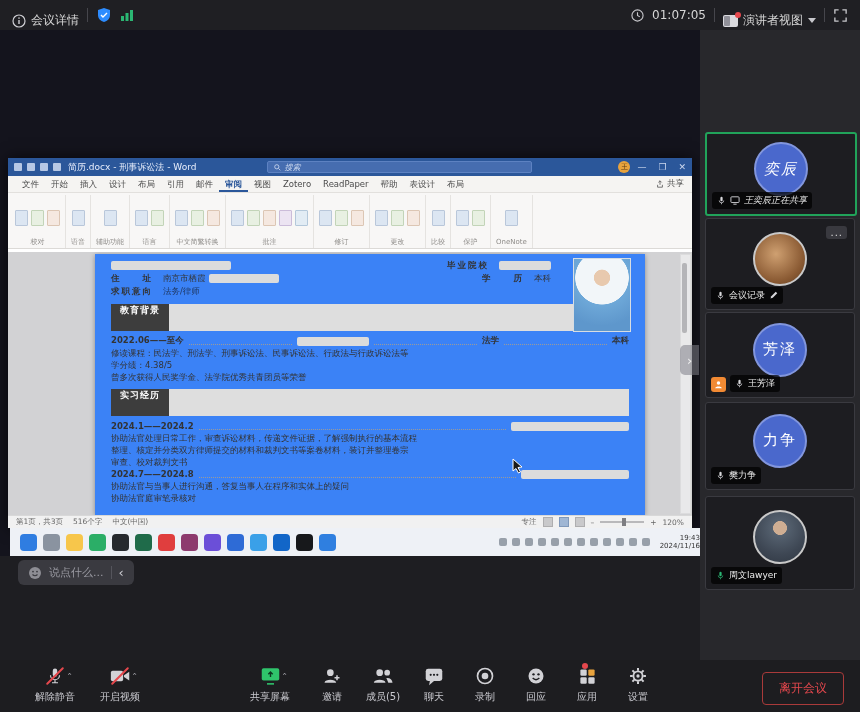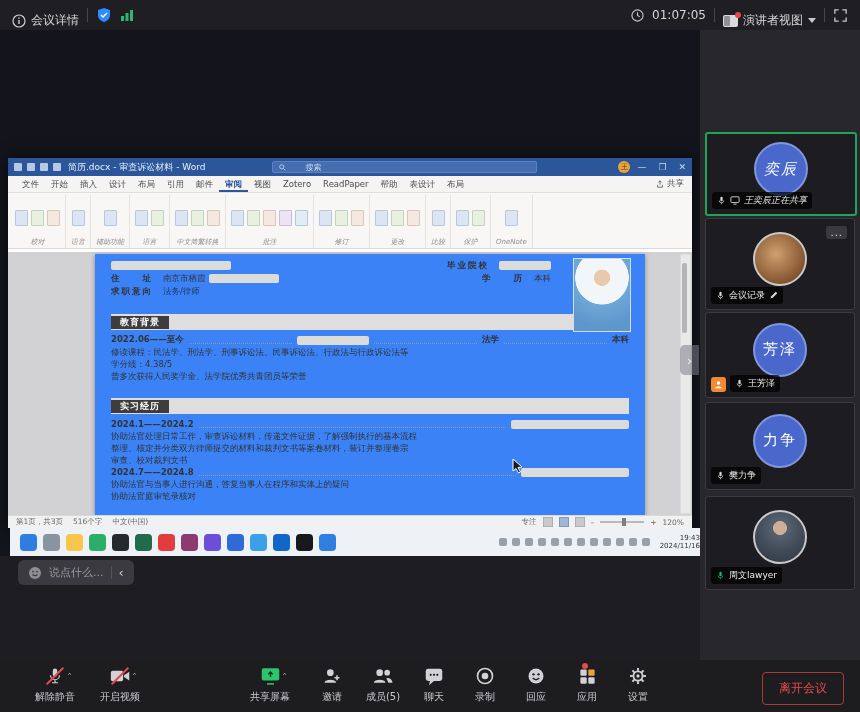--- a/index.html
+++ b/index.html
@@ -17,46 +17,46 @@
   .caret-down{width:0;height:0;border-left:4px solid transparent;border-right:4px solid transparent;border-top:5px solid #c8c8cc;}
   
   .main{position:absolute;left:0;top:30px;width:700px;height:630px;background:#1e1e22;}
   .share{position:absolute;left:0;top:0;width:700px;height:526px;background:#14141d;}
   
   .word{position:absolute;left:8px;top:128px;width:684px;height:370px;background:#fff;box-shadow:0 0 14px rgba(0,0,0,.65);}
   .wtitle{height:18px;background:#2b579a;display:flex;align-items:center;color:#e8eefc;font-size:9px;padding:0 6px;gap:7px;}
   .qat{display:flex;gap:5px;align-items:center;}
   .qat span{display:block;width:8px;height:8px;background:#cfdcf2;border-radius:1px;opacity:.85;}
   .wsearch{width:265px;height:12px;background:#466db0;border:1px solid #5d82c2;border-radius:2px;color:#cdd9ef;
-           font-size:8px;display:flex;align-items:center;gap:20px;padding:0 6px;box-sizing:border-box;}
+           font-size:8px;display:flex;align-items:center;gap:4px;padding:0 6px;box-sizing:border-box;font-style:italic;}
   .winbtns{display:flex;gap:12px;color:#cdd9ef;font-size:9px;align-items:center;}
   .acct{width:12px;height:12px;border-radius:50%;background:#e8a33d;color:#5a3a12;font-size:7px;display:flex;align-items:center;justify-content:center;}
   .wtabs{height:16px;background:#f5f4f2;display:flex;align-items:center;padding:0 8px;font-size:8.5px;color:#4a4a4a;border-bottom:1px solid #e2e0dd;}
   .wtab{padding:0 6px;line-height:15px;white-space:nowrap;}
   .wtab.active{color:#2b579a;font-weight:bold;box-shadow:inset 0 -2px 0 #2b579a;}
   .wshare{margin-left:auto;display:flex;align-items:center;gap:3px;color:#555;}
-  .ribbon{height:56px;background:#f8f7f6;display:flex;align-items:stretch;padding:2px 2px 0;box-sizing:border-box;border-bottom:1px solid #dcdad7;font-style:italic;}
+  .ribbon{height:56px;background:#f8f7f6;display:flex;align-items:stretch;padding:2px 2px 0;box-sizing:border-box;border-bottom:1px solid #dcdad7;}
   .rgroup{display:flex;flex-direction:column;align-items:center;justify-content:space-between;border-right:1px solid #e5e3e0;padding:3px 5px 1px;}
   .ricons{display:flex;gap:3px;align-items:center;flex:1;}
   .ricon{width:11px;height:14px;background:#dce6f2;border:1px solid #b9c7da;border-radius:1px;}
   .ricon:nth-child(2){background:#e8f0e2;border-color:#c2d4b8;}
   .ricon:nth-child(3){background:#f5e8e0;border-color:#dcc6b4;}
   .ricon:nth-child(4){background:#ece4f2;border-color:#cbbcd9;}
   .ricon:nth-child(5){background:#e2ecf4;border-color:#b4c8da;}
   .rlabel{font-size:7px;color:#8f8d8a;line-height:9px;white-space:nowrap;}
   .canvas{position:absolute;left:0;top:94px;width:684px;height:263px;background:#d2d2d4;overflow:hidden;}
   .page{position:absolute;left:87px;top:2px;width:550px;height:261px;background:#3b82f6;box-shadow:0 1px 5px rgba(0,0,0,.35);
         padding:5px 16px 0;box-sizing:border-box;font-size:8.5px;color:#333;}
   .vscroll{position:absolute;right:1px;top:2px;width:9px;height:258px;background:#e9e9ea;border:1px solid #dcdcdd;}
   .vthumb{position:absolute;left:1px;top:8px;width:5px;height:70px;background:#b5b5b8;border-radius:2px;}
   .drow{display:flex;align-items:center;height:13px;}
   .dlabel{font-weight:bold;letter-spacing:2px;margin-right:10px;white-space:nowrap;}
   .bchip{display:inline-block;background:#dcdcdc;border-radius:2px;height:9px;}
   .leader{flex:1;border-bottom:1px dotted #9a9a9a;height:6px;margin:0 5px;min-width:12px;}
-  .sec{display:flex;background:#dedede;height:16px;margin:16px 0 4px;align-items:center;}
+  .sec{display:flex;background:#dedede;height:27px;margin:6px 0 4px;}
   .sec b{background:#3d3d3d;color:#fff;font-size:9px;font-weight:bold;padding:0 9px;line-height:13px;letter-spacing:1px;}
   .dline{height:12px;line-height:12px;white-space:nowrap;overflow:hidden;}
   .dperiod{display:flex;align-items:center;height:12px;font-weight:bold;}
   .photo{position:absolute;right:14px;top:4px;width:56px;height:72px;border:1px solid #d8dde2;
          background:radial-gradient(circle at 50% 26%,#e8c9ae 13%,#f2f6f9 14%,#f2f6f9 44%,#6ea8d8 45%,#5e97cc 80%);}
   .wstatus{position:absolute;left:0;top:357px;width:684px;height:13px;background:#f1f1f1;border-top:1px solid #d8d8d8;
            display:flex;align-items:center;font-size:7.5px;color:#666;padding:0 8px;box-sizing:border-box;gap:10px;}
   .ws-right{margin-left:auto;display:flex;align-items:center;gap:6px;}
   .vico{width:8px;height:8px;background:#c9c9cb;border:1px solid #aeaeb0;}
   .vico.sel{background:#9fb6d4;border-color:#7f98ba;}
@@ -150,21 +150,21 @@
   <div class="share">
 
     <div class="word">
       <div class="wtitle">
         <div class="qat">
           <span></span>
           <span></span>
           <span></span>
           <span></span>
         </div>
-        <span>简历.docx - 审查诉讼材料 - Word</span>
+        <span>简历.docx - 刑事诉讼法 - Word</span>
         <span style="flex:1"></span>
         <div class="wsearch">
           <svg width="7" height="7" viewBox="0 0 10 10">
             <circle cx="4" cy="4" r="3" fill="none" stroke="#cdd9ef" stroke-width="1.2"></circle>
               <path d="M6.5 6.5L9 9" stroke="#cdd9ef" stroke-width="1.2"></path>
           </svg>
           <span>搜索</span>
         </div>
         <span style="flex:1.3"></span>
         <span class="acct">王</span>

